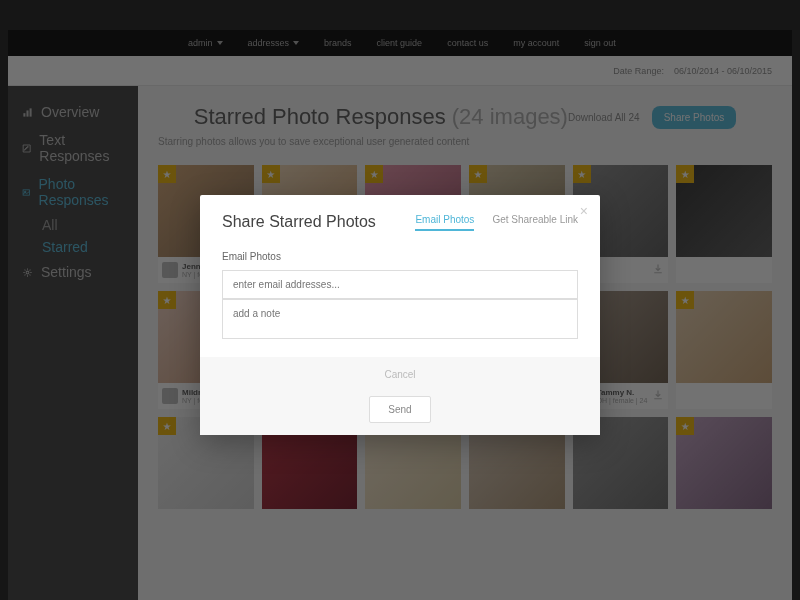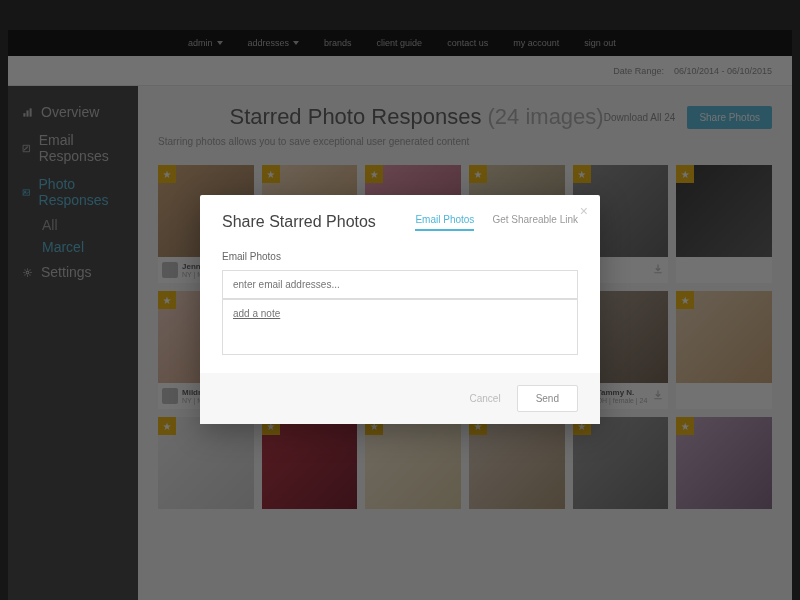--- a/index.html
+++ b/index.html
@@ -16,26 +16,26 @@
 .body { flex: 1; display: flex; overflow: hidden; }
 
 .sidebar { width: 130px; background: #3a3a3a; padding-top: 12px; }
 .side-item { display: flex; align-items: center; gap: 8px; padding: 6px 14px; color: #bbb; font-size: 14px; cursor: pointer; }
 .side-item.active { color: #4fb6d8; }
 .side-sub { padding-left: 34px; color: #999; font-size: 14px; padding-top: 3px; padding-bottom: 3px; cursor: pointer; }
 .side-sub.sel { color: #4fb6d8; }
 .ic { width: 11px; height: 11px; display: inline-block; }
 
 .content { flex: 1; background: #f5f5f5; padding: 18px 20px; overflow: hidden; }
-.page-hd { display: flex; align-items: center; justify-content: flex-end; margin-bottom: 6px; }
+.page-hd { display: flex; align-items: center; justify-content: center; margin-bottom: 6px; }
 .page-title { font-size: 22px; font-weight: 300; color: #555; }
 .page-count { color: #aaa; font-weight: 300; }
 .hd-actions { display: flex; align-items: center; gap: 12px; }
 .link-btn { color: #888; font-size: 10px; cursor: pointer; }
-.share-btn { background: #4fb6d8; color: #fff; font-size: 10px; padding: 6px 12px; border-radius: 2px; cursor: pointer; }
+.share-btn { background: #4fb6d8; color: #fff; font-size: 10px; padding: 6px 12px; border-radius: 8px; cursor: pointer; }
 .subtext { color: #999; font-size: 10px; margin-bottom: 18px; }
 
 .grid { display: grid; grid-template-columns: repeat(6, 1fr); gap: 8px; }
 .card { background: #fff; }
 .thumb { width: 100%; height: 92px; background: #c8b8a8; position: relative; }
 .star-badge { position: absolute; top: 0; left: 0; width: 18px; height: 18px; background: #f0b400; display: flex; align-items: center; justify-content: center; }
 .star-badge::after { content: "★"; color: #fff; font-size: 10px; }
 .card-meta { display: flex; align-items: center; padding: 4px; gap: 4px; }
 .avatar { width: 16px; height: 16px; background: #bbb; border-radius: 2px; }
 .meta-text { flex: 1; }
@@ -48,22 +48,22 @@
 .modal { position: absolute; top: 195px; left: 50%; transform: translateX(-50%); width: 400px; background: #fff; border-radius: 2px; box-shadow: 0 8px 30px rgba(0,0,0,0.3); }
 .modal-hd { display: flex; align-items: center; justify-content: space-between; padding: 18px 22px 10px 22px; position: relative; }
 .modal-title { font-size: 16px; font-weight: 400; color: #444; }
 .modal-tabs { display: flex; gap: 18px; font-size: 10px; }
 .mtab { color: #999; padding-bottom: 4px; cursor: pointer; }
 .mtab.active { color: #4fb6d8; border-bottom: 2px solid #4fb6d8; }
 .close-x { position: absolute; top: 8px; right: 12px; color: #ccc; font-size: 14px; cursor: pointer; }
 .modal-body { padding: 10px 22px 14px 22px; }
 .field-label { font-size: 10px; color: #666; margin-bottom: 8px; }
 .inp { width: 100%; border: 1px solid #ddd; padding: 8px 10px; font-size: 10px; color: #666; outline: none; }
-.note { height: 56px; resize: none; font-family: inherit; text-decoration: underline; }
-.modal-ft { background: #f7f7f7; padding: 12px 22px; display: flex; justify-content: flex-end; align-items: center; gap: 16px; }
+.note { height: 40px; resize: none; font-family: inherit; }
+.modal-ft { background: #f7f7f7; padding: 12px 22px; display: flex; justify-content: flex-end; align-items: center; gap: 16px; flex-direction: column; }
 .cancel { color: #bbb; font-size: 10px; cursor: pointer; }
 .send { background: #fff; border: 1px solid #ddd; color: #888; font-size: 10px; padding: 7px 18px; cursor: pointer; border-radius: 2px; }
 
 .t1{background:linear-gradient(135deg,#d4a574,#8a6d4f)}.t2{background:linear-gradient(135deg,#f0d8b8,#c89868)}.t3{background:linear-gradient(135deg,#e892a8,#a85870)}.t4{background:linear-gradient(135deg,#d8c8a8,#988868)}.t5{background:linear-gradient(135deg,#888,#555)}.t6{background:linear-gradient(135deg,#2a2a2a,#555)}.t7{background:linear-gradient(135deg,#f0d0c0,#c89878)}.t8{background:linear-gradient(135deg,#e8d8c8,#b89878)}.t9{background:linear-gradient(135deg,#d8a878,#986838)}.t10{background:linear-gradient(135deg,#c0a080,#806040)}.t11{background:linear-gradient(135deg,#a89888,#685848)}.t12{background:linear-gradient(135deg,#e8d0b0,#c8a070)}.t13{background:linear-gradient(135deg,#eee,#ccc)}.t14{background:linear-gradient(135deg,#b82838,#701020)}.t15{background:linear-gradient(135deg,#f8e8d0,#d8c8a0)}.t16{background:linear-gradient(135deg,#d8c8b8,#a89070)}.t17{background:linear-gradient(135deg,#999,#666)}.t18{background:linear-gradient(135deg,#c0a0c0,#806080)}
 </style>
 </head>
 <body>
 
 <div class="app-frame">
 
@@ -95,32 +95,32 @@
             <rect x="2" y="9" width="3" height="5"></rect>
             <rect x="6.5" y="5" width="3" height="9"></rect>
             <rect x="11" y="2" width="3" height="12"></rect>
           </svg>
         <span>Overview</span>
       </div>
       <div class="side-item">
         <svg class="ic" viewBox="0 0 16 16" fill="none" stroke="currentColor" stroke-width="1.5">
             <path d="M2 2h12v12H2z M11 5l-5 5-2 1 1-2 5-5z"></path>
           </svg>
-        <span>Email Responses</span>
+        <span>Text Responses</span>
       </div>
       <div class="side-item active">
         <svg class="ic" viewBox="0 0 16 16" fill="none" stroke="currentColor" stroke-width="1.5">
             <rect x="2" y="3" width="12" height="10"></rect>
             <circle cx="6" cy="7" r="1.5" fill="currentColor"></circle>
             <path d="M2 11l4-3 3 2 5-4"></path>
           </svg>
         <span>Photo Responses</span>
       </div>
       <div class="side-sub">All</div>
-      <div class="side-sub sel">Marcel</div>
+      <div class="side-sub sel">Starred</div>
       <div class="side-item">
         <svg class="ic" viewBox="0 0 16 16" fill="none" stroke="currentColor" stroke-width="1.5">
             <circle cx="8" cy="8" r="2"></circle>
             <path d="M8 2v2M8 12v2M2 8h2M12 8h2M3.7 3.7l1.4 1.4M10.9 10.9l1.4 1.4M3.7 12.3l1.4-1.4M10.9 5.1l1.4-1.4"></path>
           </svg>
         <span>Settings</span>
       </div>
     </div>
 
     <div class="content">

